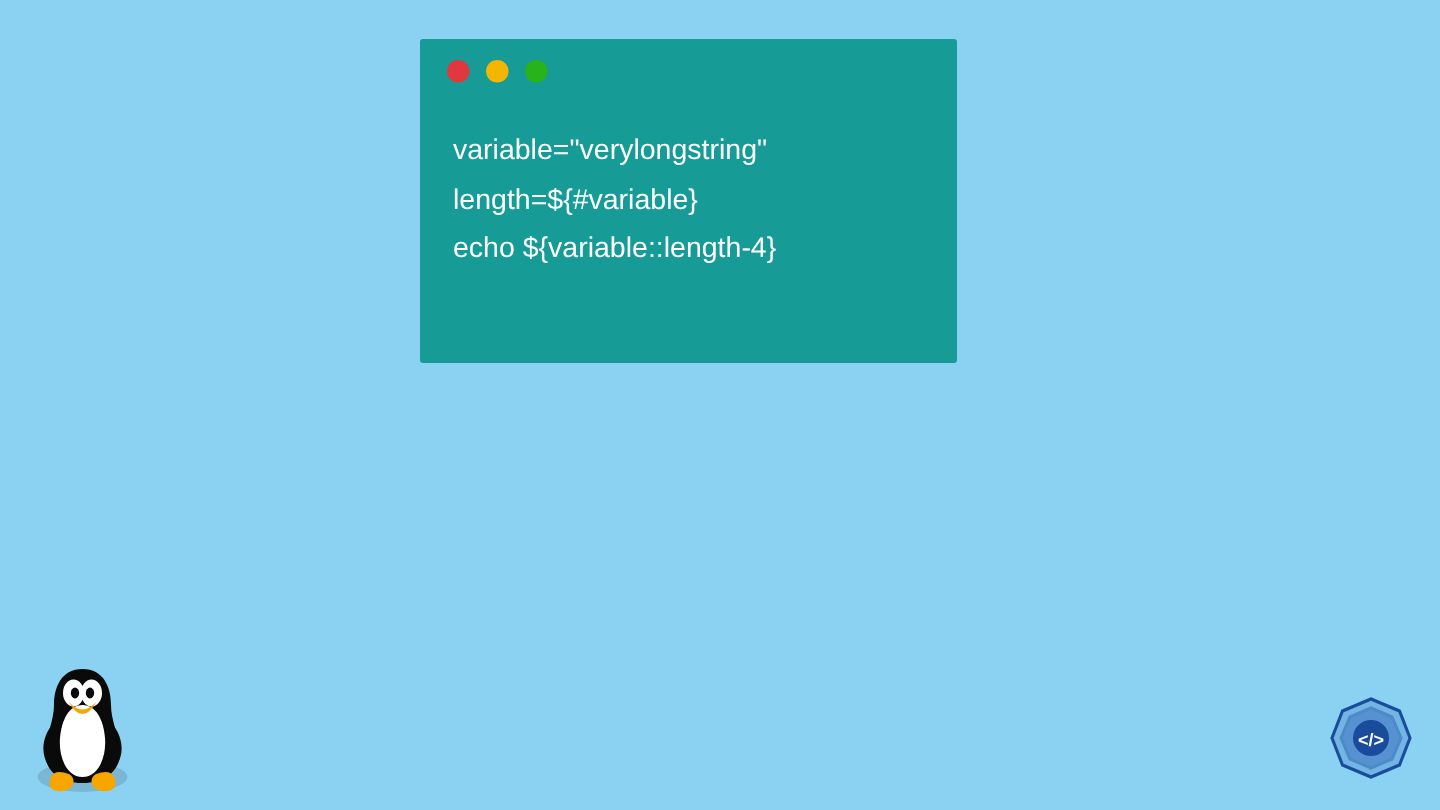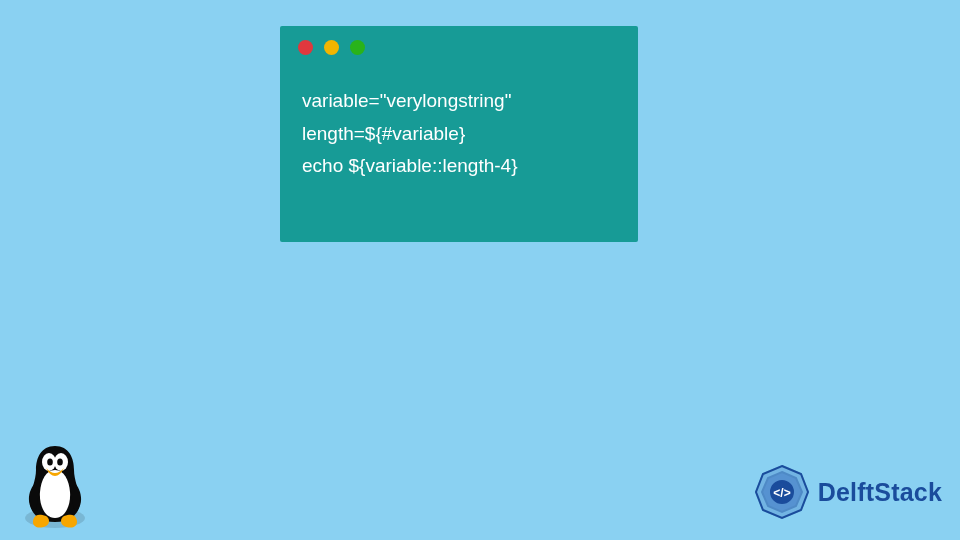--- a/index.html
+++ b/index.html
@@ -112,14 +112,13 @@
     <svg viewBox="0 0 56 56" width="56" height="56">
       <g fill="none" stroke="#1a4c9c" stroke-width="2">
         <polygon points="28,2 47,10 54,28 47,46 28,54 9,46 2,28 9,10" fill="#2e61b7" opacity="0.25"></polygon>
         <polygon points="28,2 47,10 54,28 47,46 28,54 9,46 2,28 9,10"></polygon>
         <polygon points="28,8 42,14 48,28 42,42 28,48 14,42 8,28 14,14" fill="#2e61b7" opacity="0.4"></polygon>
         <circle cx="28" cy="28" r="11" fill="#1a4c9c"></circle>
       </g>
       <text x="28" y="33" text-anchor="middle" font-size="12" font-family="Arial" fill="#ffffff" font-weight="700">&lt;/&gt;</text>
     </svg>
   </span>
-  <span class="brand-text">DelftStack</span>
 </div>
 
 </body></html>

